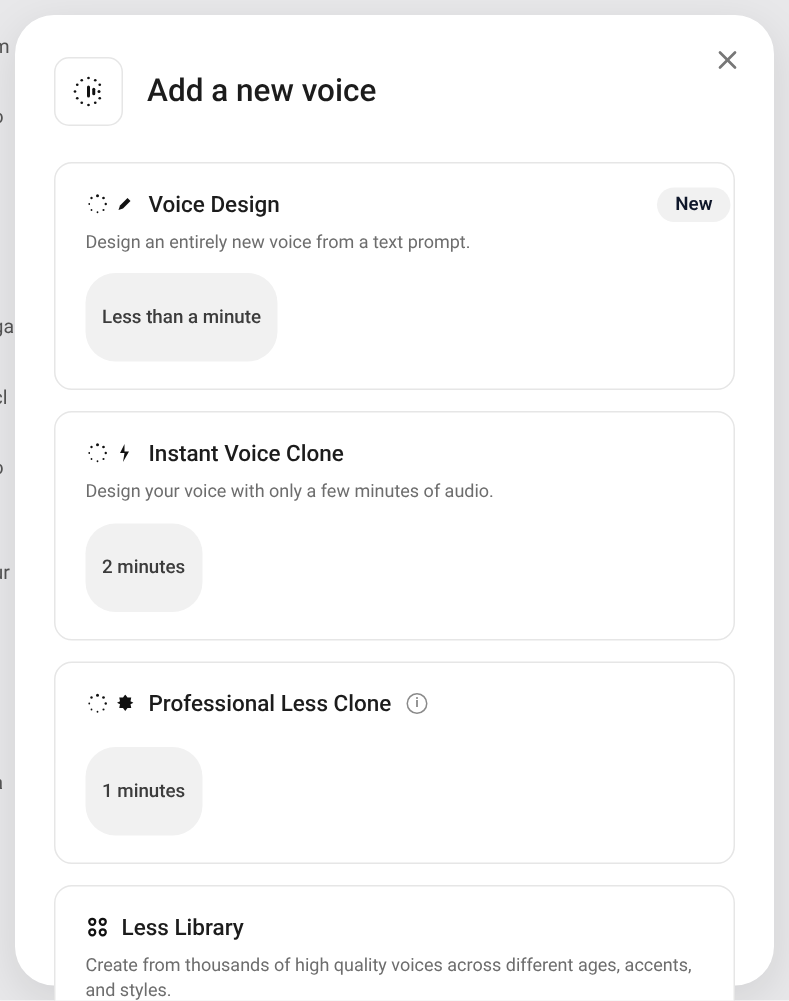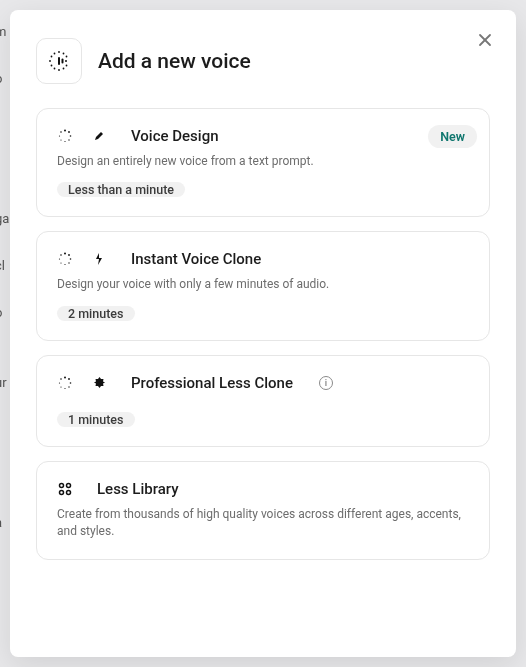--- a/index.html
+++ b/index.html
@@ -23,21 +23,21 @@
     line-height: 1.8;
     padding-top: 20px;
   }
   .modal {
     position: absolute;
     left: 10px;
     top: 10px;
     right: 10px;
     bottom: 10px;
     background: #fff;
-    border-radius: 8px;
+    border-radius: 26px;
     box-shadow: 0 8px 30px rgba(0,0,0,0.10);
     padding: 28px 26px;
     display: flex;
     flex-direction: column;
   }
   .close-btn {
     position: absolute;
     top: 18px;
     right: 18px;
     width: 26px;
@@ -82,49 +82,49 @@
     border: 1px solid #e6e6e6;
     border-radius: 12px;
     padding: 18px 20px;
     background: #fff;
     cursor: pointer;
     position: relative;
   }
   .card-head {
     display: flex;
     align-items: center;
-    gap: 24px;
+    gap: 8px;
     margin-bottom: 8px;
   }
   .card-title {
     font-size: 15px;
     font-weight: 550;
     color: #1c1c1c;
   }
   .card-desc {
     font-size: 12px;
     color: #6d6d6d;
     line-height: 1.45;
   }
   .pill {
     display: inline-block;
     background: #f1f1f1;
     color: #3c3c3c;
     font-size: 12.5px;
     font-weight: 500;
-    padding: 0 11px;
+    padding: 22px 11px;
     border-radius: 20px;
     margin-top: 12px;
   }
   .badge-new {
     position: absolute;
     top: 16px;
-    right: 12px;
+    right: 2px;
     background: #f1f1f1;
-    color: #0f766e;
+    color: #0f172a;
     font-size: 12.5px;
     font-weight: 600;
     padding: 4px 12px;
     border-radius: 12px;
   }
   .info-icon {
     width: 14px;
     height: 14px;
     border: 1.2px solid #8a8a8a;
     border-radius: 50%;

